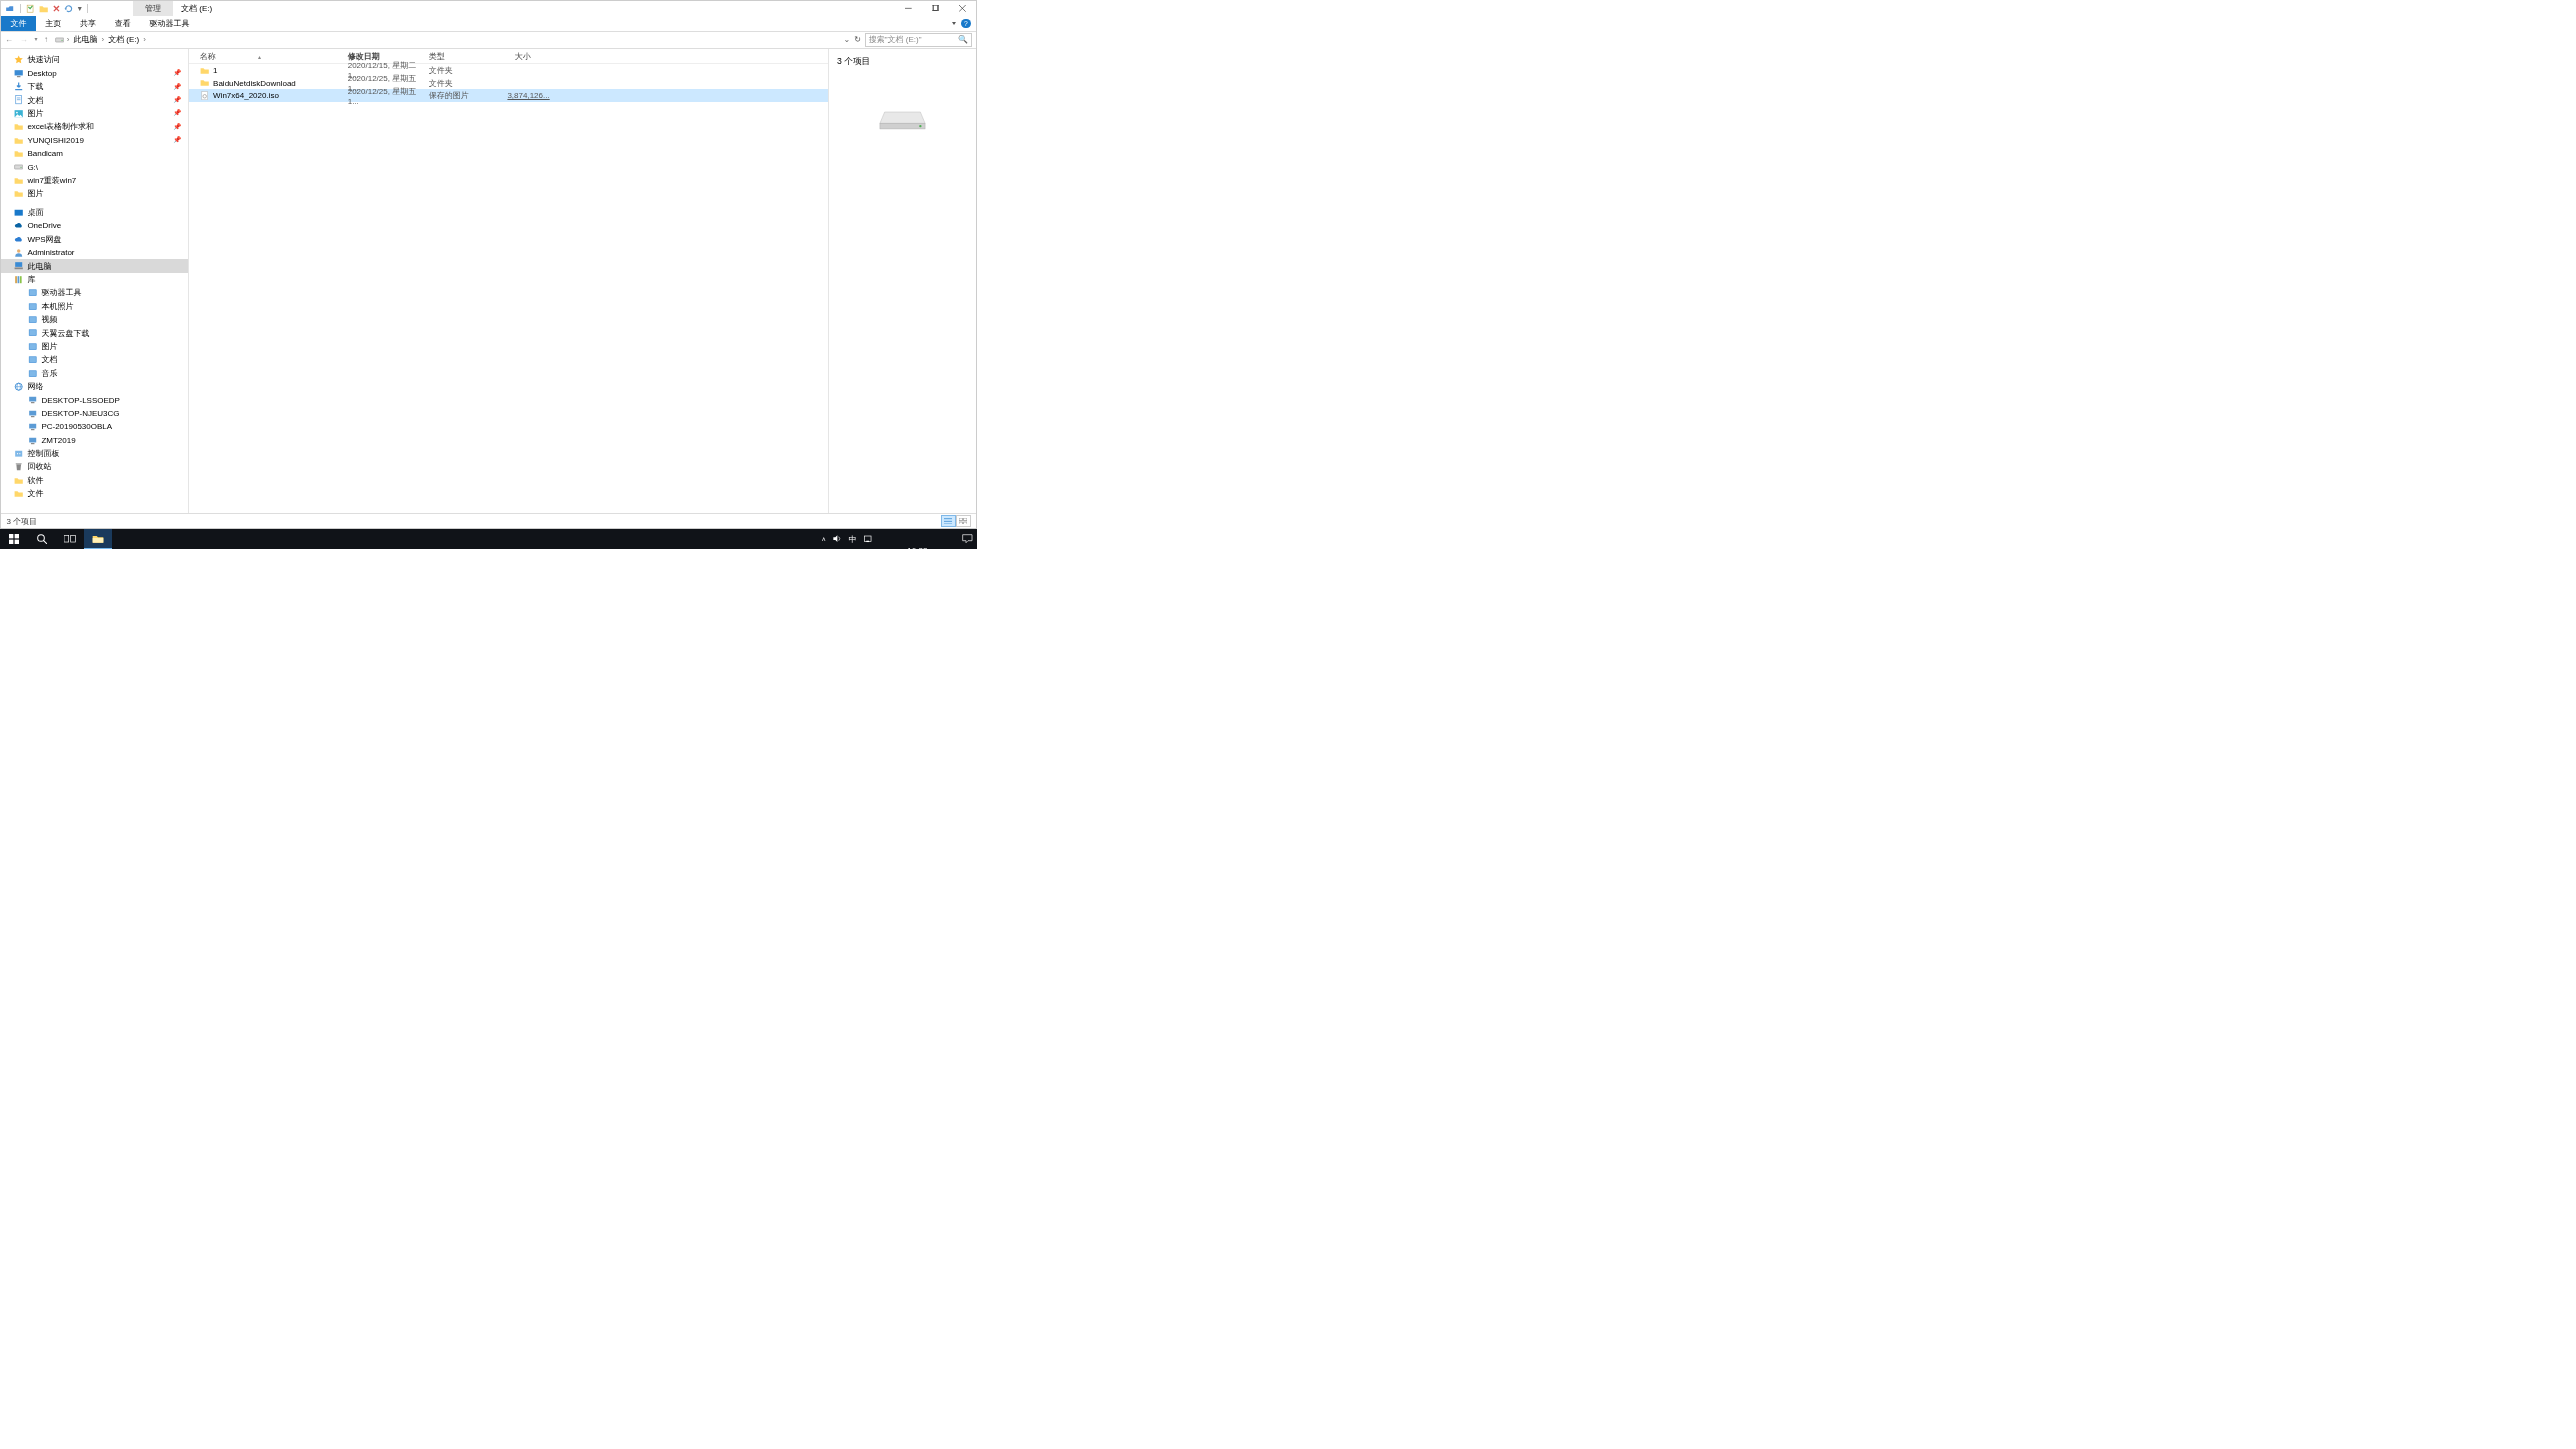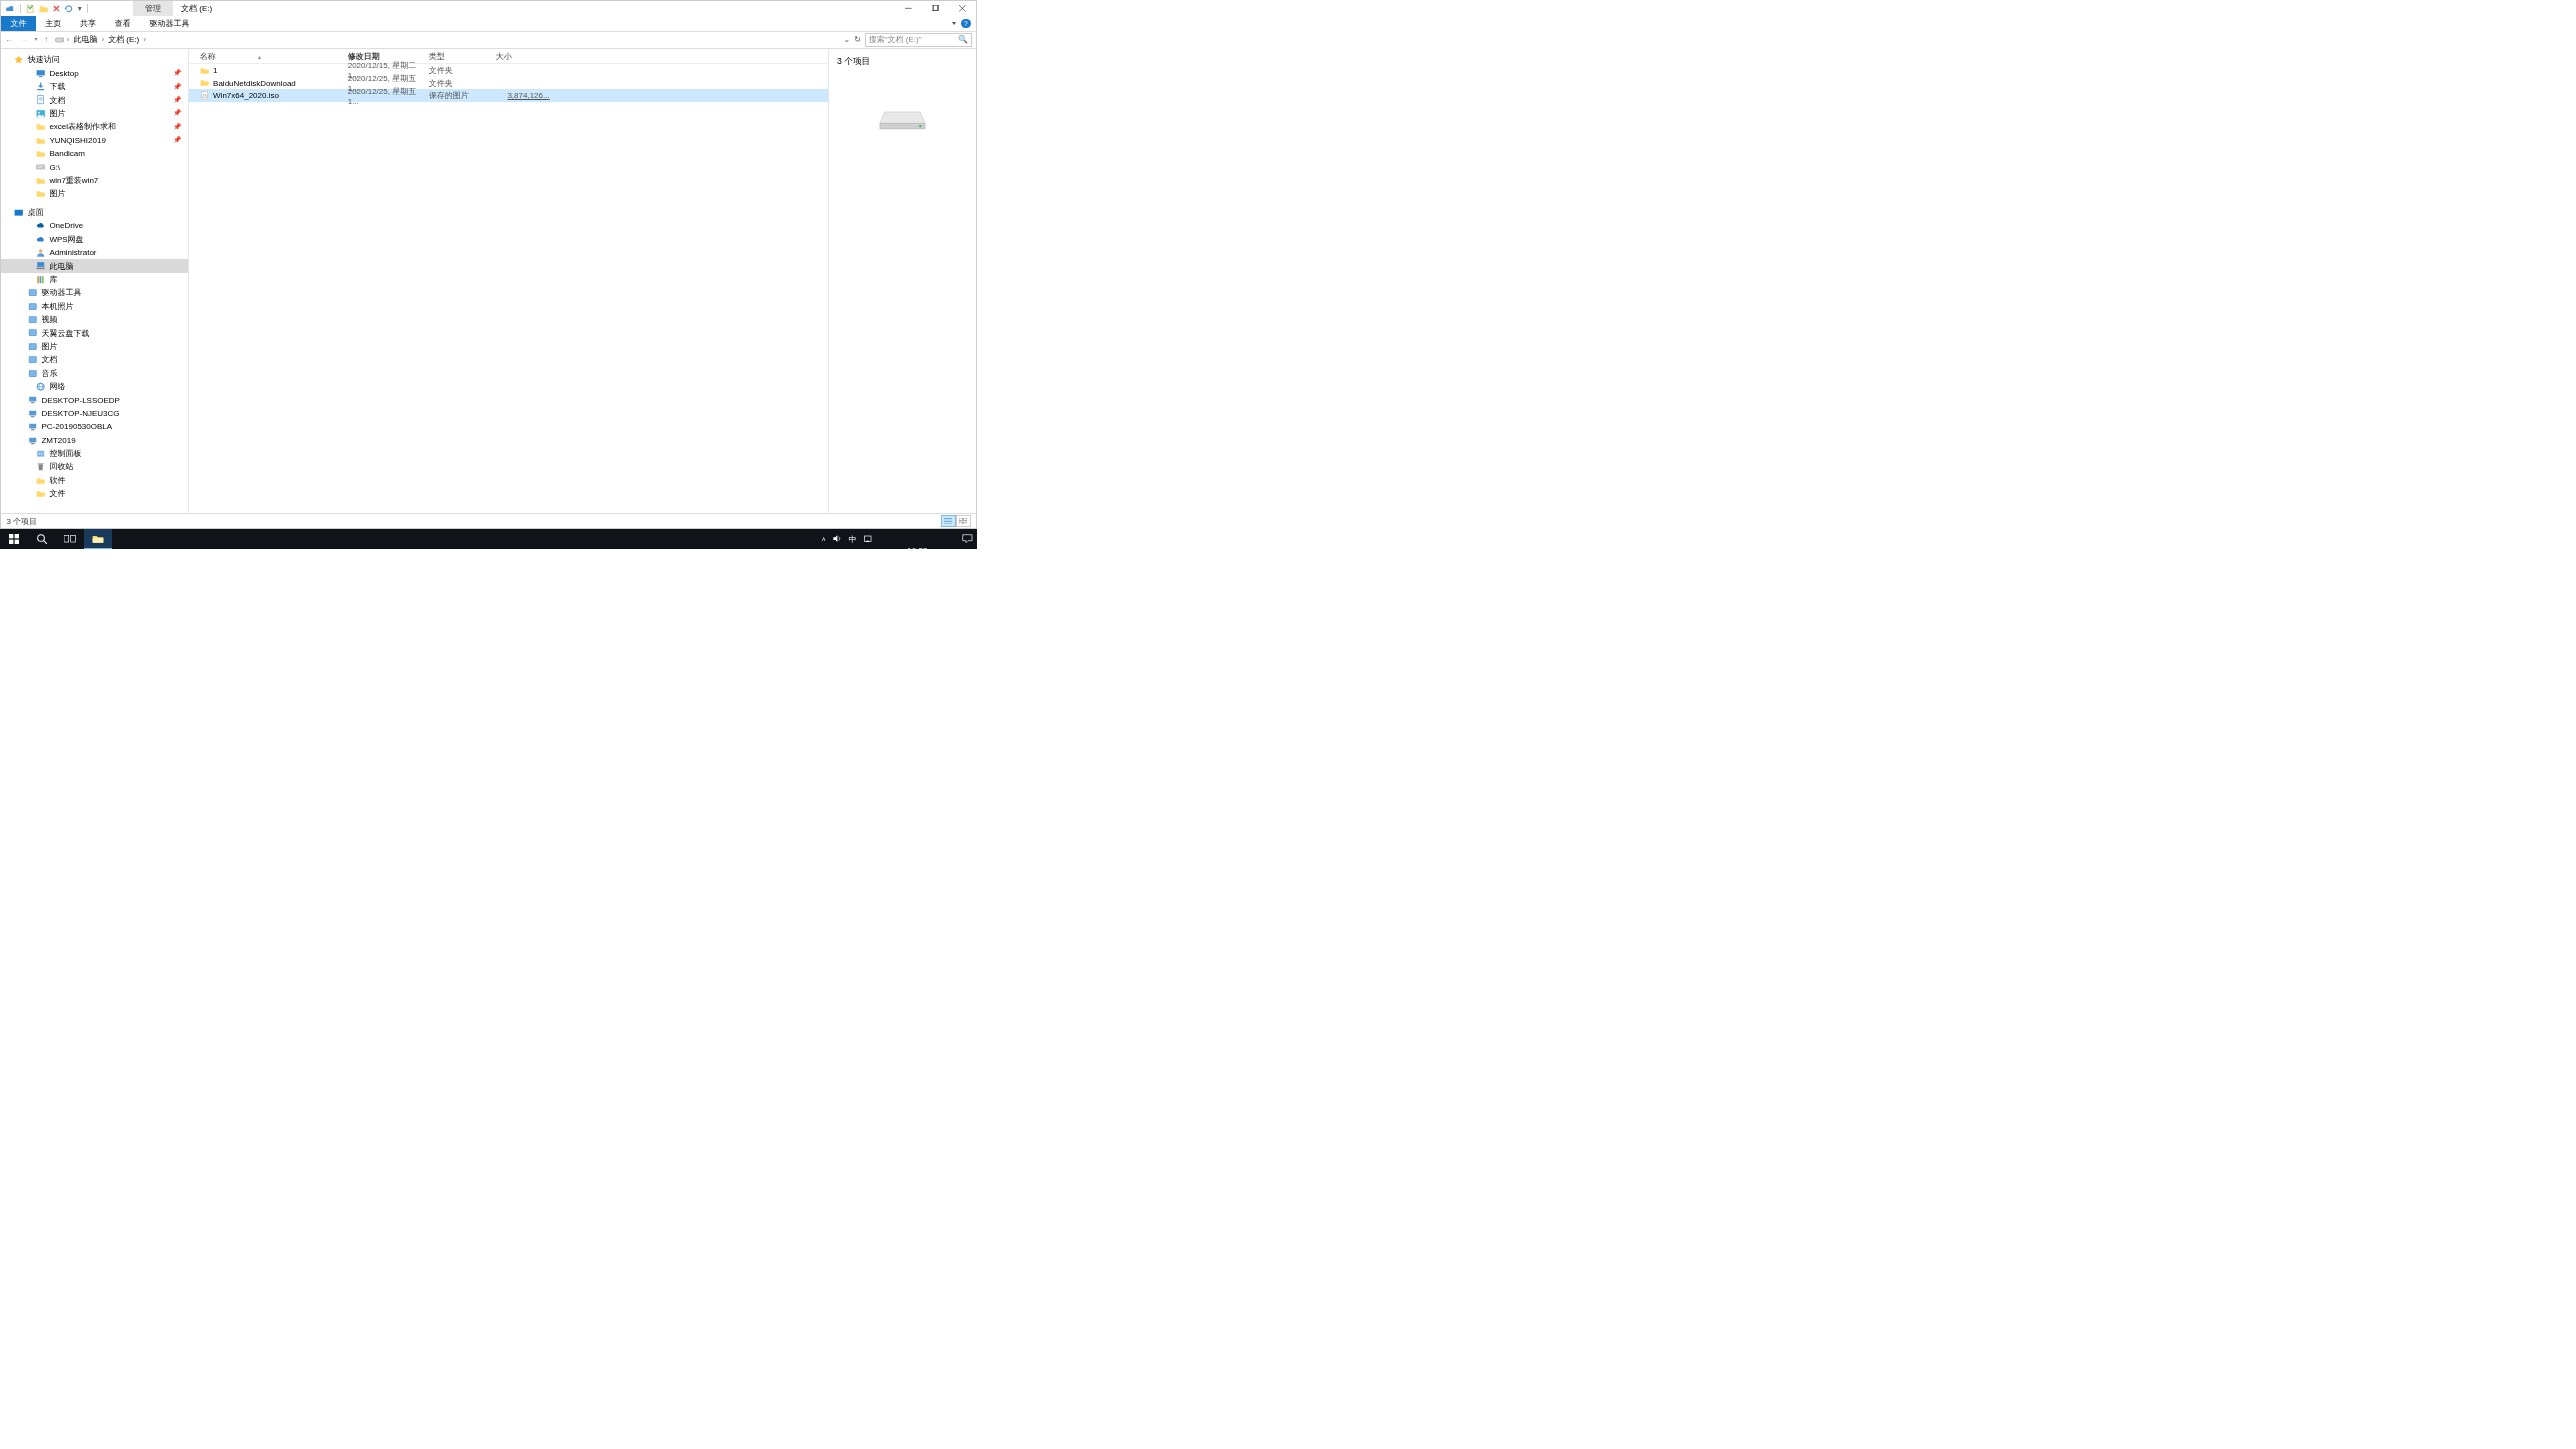--- a/index.html
+++ b/index.html
@@ -35,34 +35,34 @@
 .crumb-sep { color: #777; }
 .addr-end { display:flex; align-items:center; gap:4px; }
 .search-box { width: 107px; height: 13.4px; border: 0.7px solid #ccc; display: flex; align-items: center; padding: 0 2.7px; color: #888; }
 
 
 .body-row { flex: 1; display: flex; min-height: 0; }
 
 
 .nav-tree { width: 188px; border-right: 0.7px solid #e5e5e5; overflow-y: auto; padding-top: 4px; }
 .tree-item { display: flex; align-items: center; height: 13.4px; padding-left: 13.4px; gap: 4px; }
-.tree-item.indent1 { padding-left: 35px; }
+.tree-item.indent1 { padding-left: 13px; }
 .tree-item.indent2 { padding-left: 27px; }
 .tree-item.selected { background: #d9d9d9; }
 .tree-item .pin { margin-left: auto; margin-right: 6.7px; color: #999; font-size: 6.7px; }
 .tree-gap { height: 5.4px; }
 .icn { width: 9.4px; height: 9.4px; display: inline-block; }
 
 
 .file-area { flex: 1; display: flex; flex-direction: column; }
 .cols { height: 14.8px; display: flex; align-items: center; border-bottom: 0.7px solid #eee; padding-left: 10.7px; color: #444; }
 .col-name { width: 148px; }
 .col-date { width: 81px; font-weight: bold; }
 .col-type { width: 67px; }
-.col-size { width: 54px; text-align: left; }
+.col-size { width: 54px; text-align: center; }
 .file-rows { flex:1; }
 .frow { height: 12.7px; display: flex; align-items: center; padding-left: 10.7px; }
 .frow .cell-name { width: 148px; display:flex; align-items:center; gap:4px; }
 .frow .cell-date { width: 81px; color:#555; }
 .frow .cell-type { width: 67px; color:#555; }
 .frow .cell-size { width: 54px; text-align:right; color:#555;text-decoration:underline; }
 .frow.selected { background: #cce8ff; }
 
 
 .preview-pane { width: 148px; border-left: 0.7px solid #e5e5e5; padding: 6.7px 8px; }

